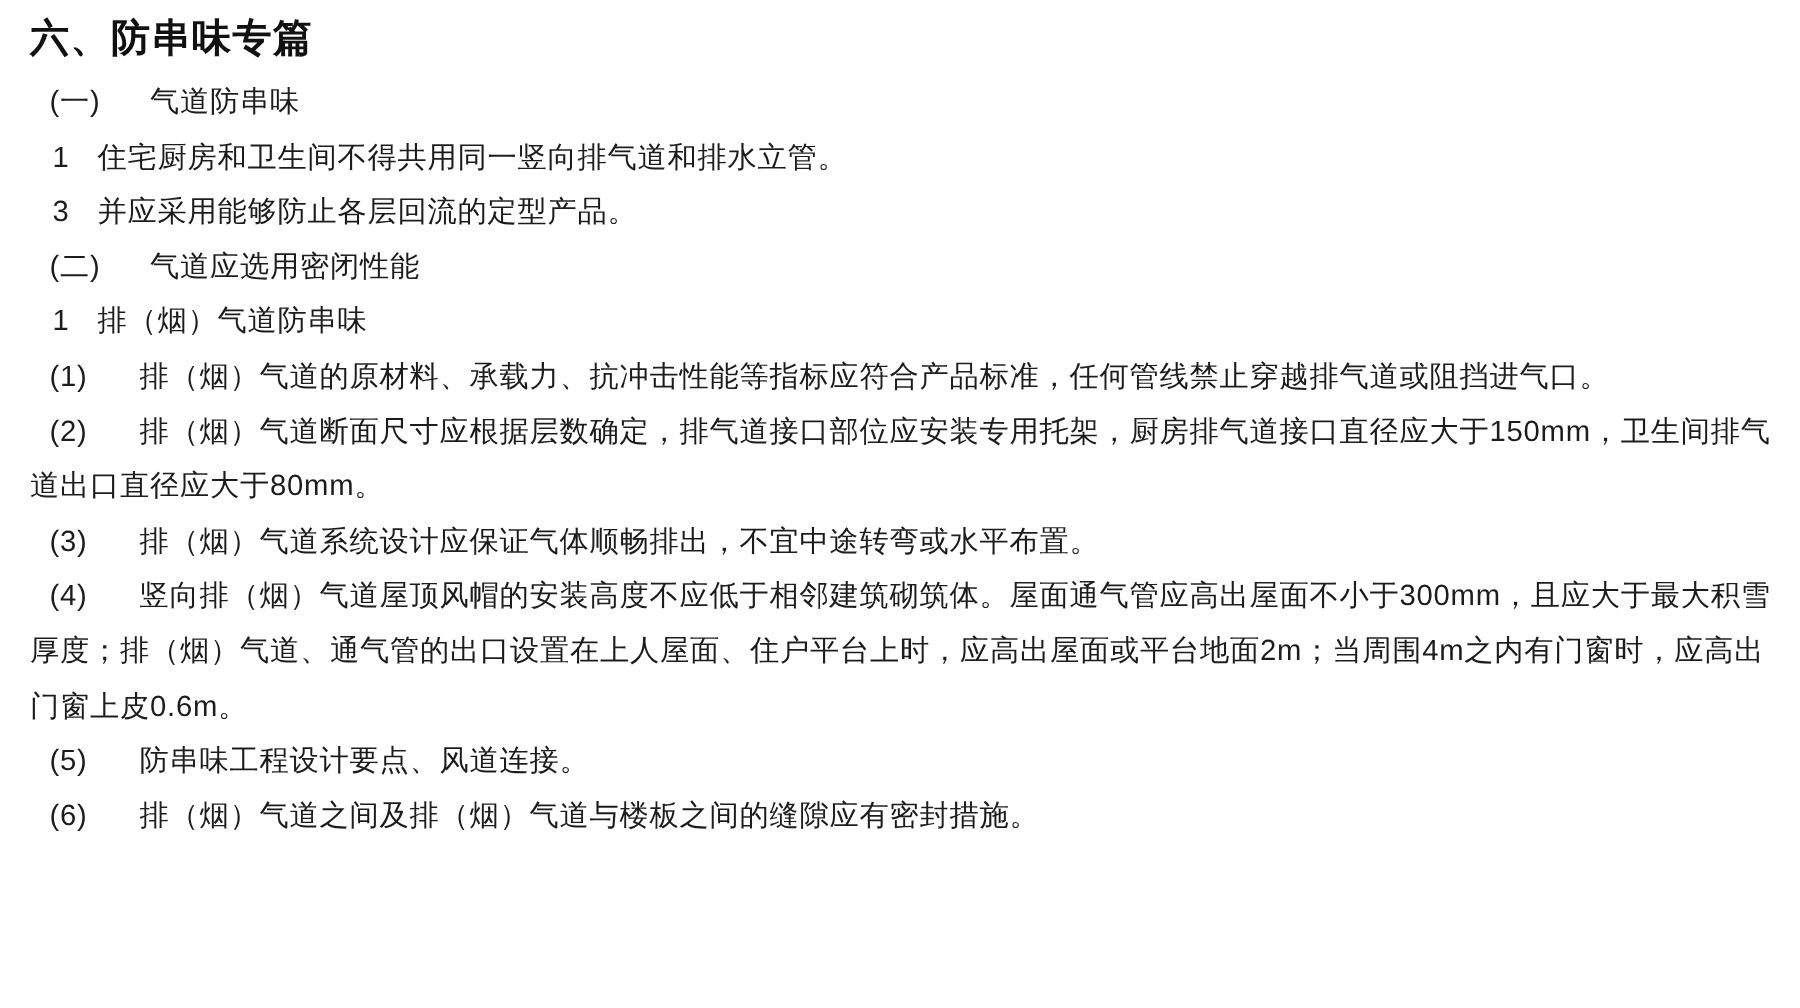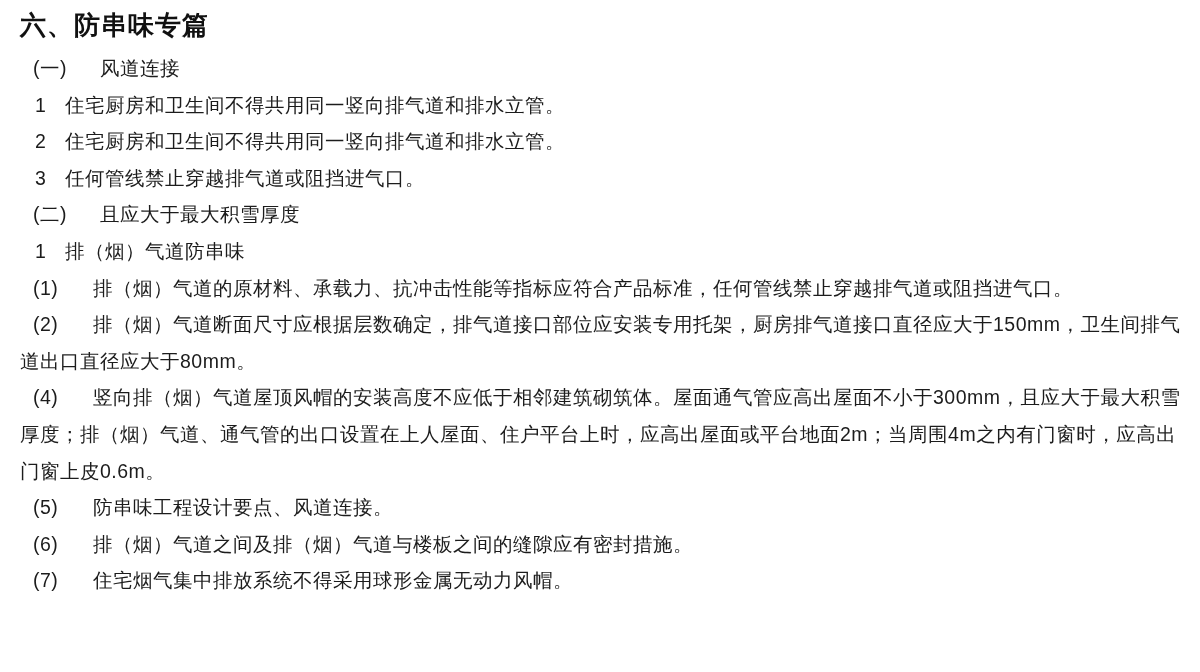--- a/index.html
+++ b/index.html
@@ -45,39 +45,38 @@
   .m-num     { width: 45px; text-indent: 15px; }
   .m-paren   { width: 73px; text-indent: 13px; }
 </style>
 </head>
 <body>
 
 <div class="doc">
 
   <h1 class="doc-title">六、防串味专篇</h1>
 
-  <p class="line"><span class="marker m-section">(一)</span><span>风道连接</span></p>
+  <p class="line"><span class="marker m-section">(一)</span><span>气道防串味</span></p>
 
   <p class="line"><span class="marker m-num">1</span><span>住宅厨房和卫生间不得共用同一竖向排气道和排水立管。</span></p>
 
-  <p class="line"><span class="marker m-num">2</span><span>住宅厨房和卫生间不得共用同一竖向排气道和排水立管。</span></p>
 
-  <p class="line"><span class="marker m-num">3</span><span>任何管线禁止穿越排气道或阻挡进气口。</span></p>
+  <p class="line"><span class="marker m-num">3</span><span>并应采用能够防止各层回流的定型产品。</span></p>
 
-  <p class="line"><span class="marker m-section">(二)</span><span>且应大于最大积雪厚度</span></p>
+  <p class="line"><span class="marker m-section">(二)</span><span>气道应选用密闭性能</span></p>
 
   <p class="line"><span class="marker m-num">1</span><span>排（烟）气道防串味</span></p>
 
   <p class="line"><span class="marker m-paren">(1)</span><span>排（烟）气道的原材料、承载力、抗冲击性能等指标应符合产品标准，任何管线禁止穿越排气道或阻挡进气口。</span></p>
 
   <p class="line"><span class="marker m-paren">(2)</span><span>排（烟）气道断面尺寸应根据层数确定，排气道接口部位应安装专用托架，厨房排气道接口直径应大于150mm，卫生间排气道出口直径应大于80mm。</span></p>
 
+  <p class="line"><span class="marker m-paren">(3)</span><span>排（烟）气道系统设计应保证气体顺畅排出，不宜中途转弯或水平布置。</span></p>
 
   <p class="line"><span class="marker m-paren">(4)</span><span>竖向排（烟）气道屋顶风帽的安装高度不应低于相邻建筑砌筑体。屋面通气管应高出屋面不小于300mm，且应大于最大积雪厚度；排（烟）气道、通气管的出口设置在上人屋面、住户平台上时，应高出屋面或平台地面2m；当周围4m之内有门窗时，应高出门窗上皮0.6m。</span></p>
 
   <p class="line"><span class="marker m-paren">(5)</span><span>防串味工程设计要点、风道连接。</span></p>
 
   <p class="line"><span class="marker m-paren">(6)</span><span>排（烟）气道之间及排（烟）气道与楼板之间的缝隙应有密封措施。</span></p>
 
-  <p class="line"><span class="marker m-paren">(7)</span><span>住宅烟气集中排放系统不得采用球形金属无动力风帽。</span></p>
 
 
 </div>
 
 </body></html>

